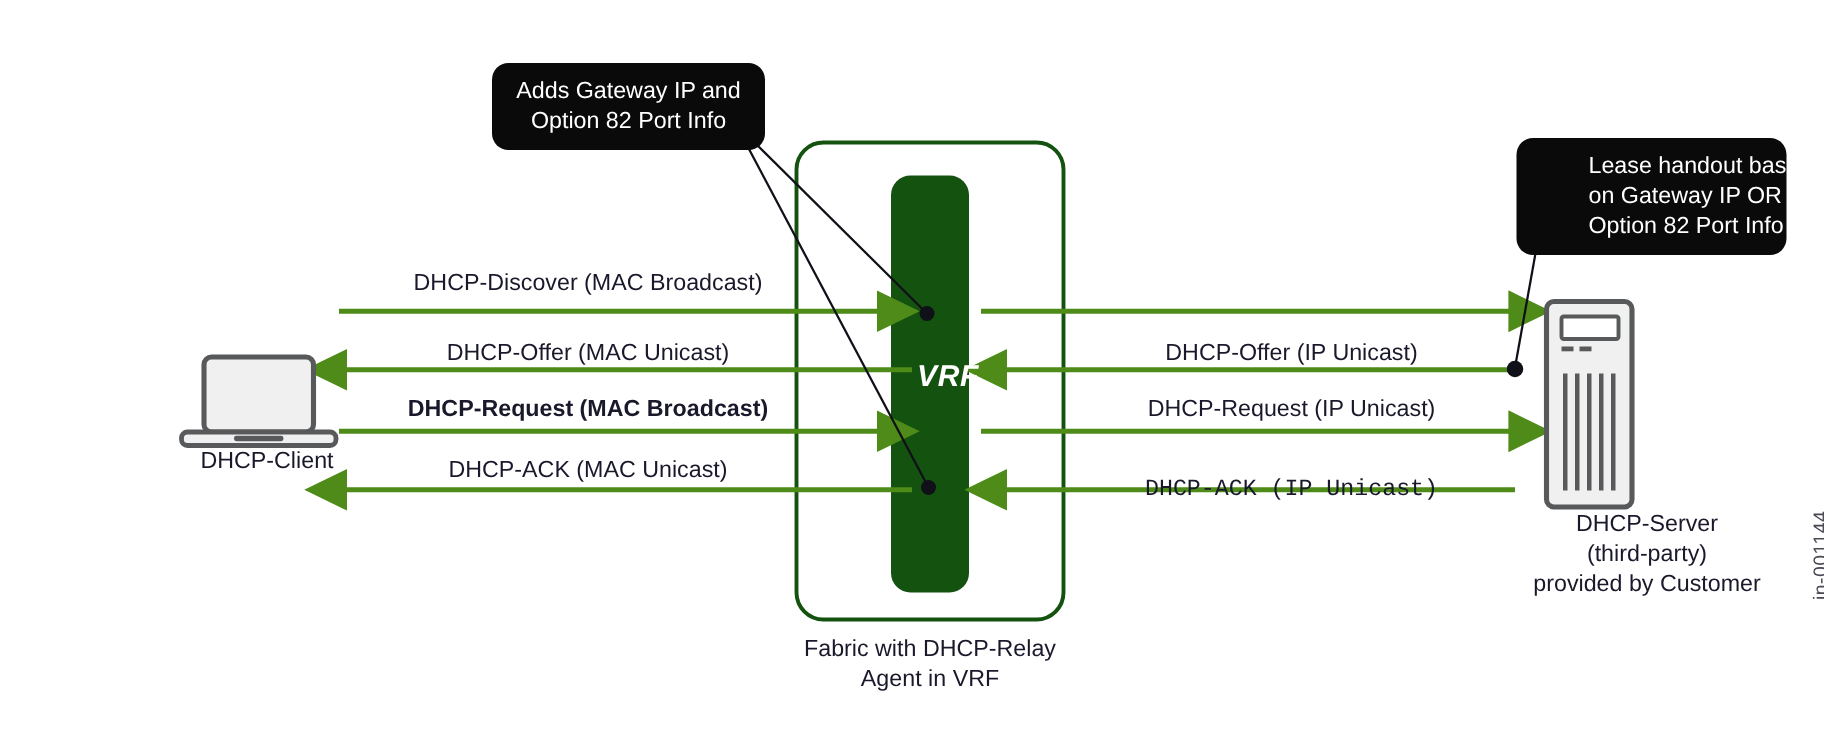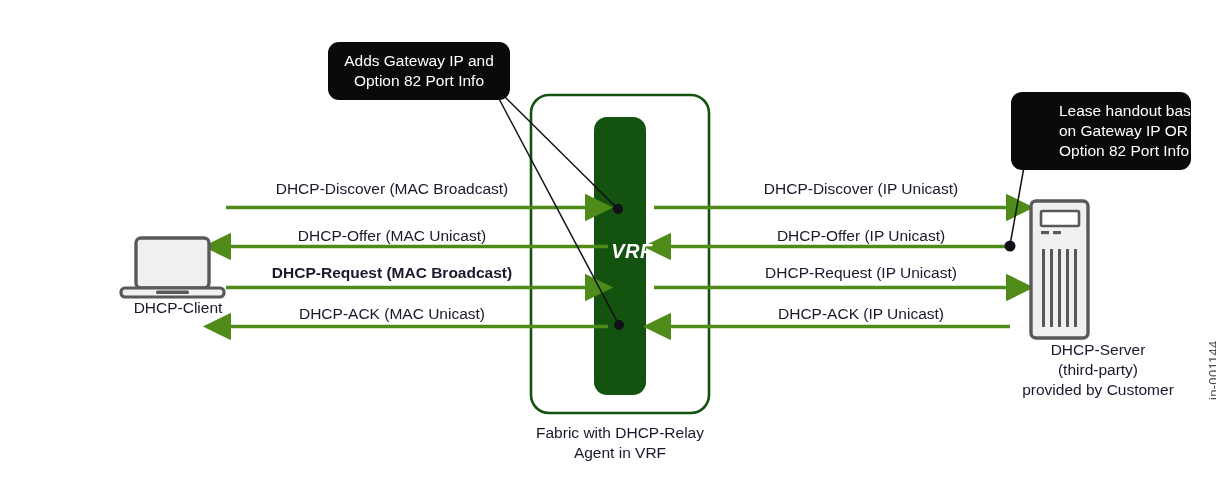--- a/index.html
+++ b/index.html
@@ -178,24 +178,23 @@
     <span class="callout-line">Lease handout based</span>
     <span class="callout-line">on Gateway IP OR</span>
     <span class="callout-line">Option 82 Port Info</span>
   </div>
 
   <div class="arrow-label lbl-left" style="left:164px; top:180px;">DHCP-Discover (MAC Broadcast)</div>
   <div class="arrow-label lbl-left" style="left:164px; top:227px;">DHCP-Offer (MAC Unicast)</div>
   <div class="arrow-label lbl-left" style="left:164px; top:264px;font-weight:bold;">DHCP-Request (MAC Broadcast)</div>
   <div class="arrow-label lbl-left" style="left:164px; top:305px;">DHCP-ACK (MAC Unicast)</div>
 
-  <div class="arrow-label lbl-right" style="left:633px; top:180px;">DHCP-Discover (IP Unicast)</div>
   <div class="arrow-label lbl-right" style="left:633px; top:227px;">DHCP-Offer (IP Unicast)</div>
   <div class="arrow-label lbl-right" style="left:633px; top:264px;">DHCP-Request (IP Unicast)</div>
-  <div class="arrow-label lbl-right" style="left:633px; top:305px;">DHCP-ACK (IP Unicast)</div>
+  <div class="arrow-label lbl-right" style="left:633px; top:317px;font-family:Liberation Mono, monospace;">DHCP-ACK (IP Unicast)</div>
 
   <div id="vrf-text">VRF</div>
 
   <div id="client-caption" class="node-caption">DHCP-Client</div>
 
   <div id="vrf-caption" class="node-caption">
     <div>Fabric with DHCP-Relay</div>
     <div>Agent in VRF</div>
   </div>
 

